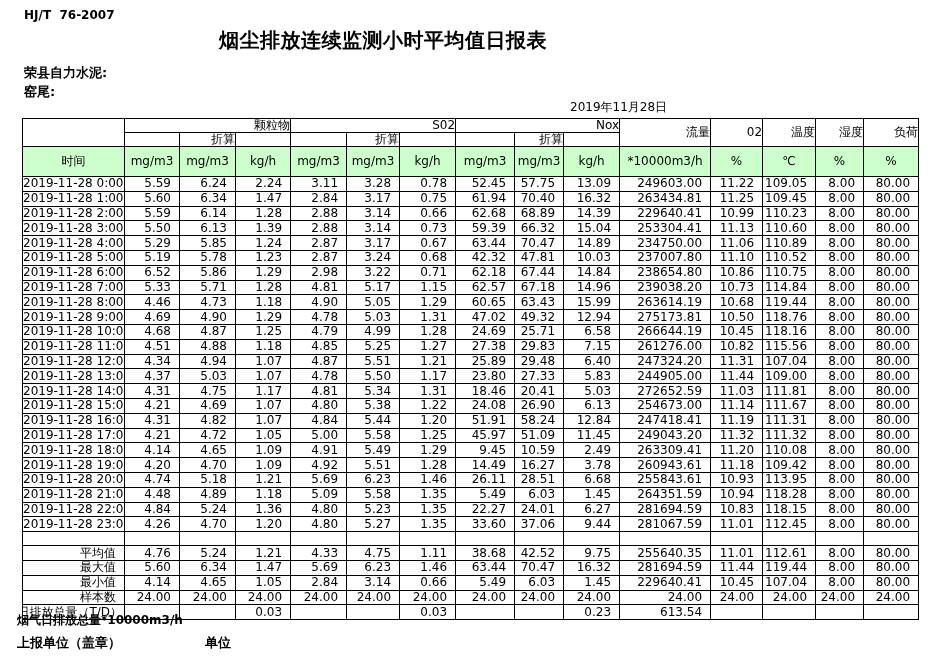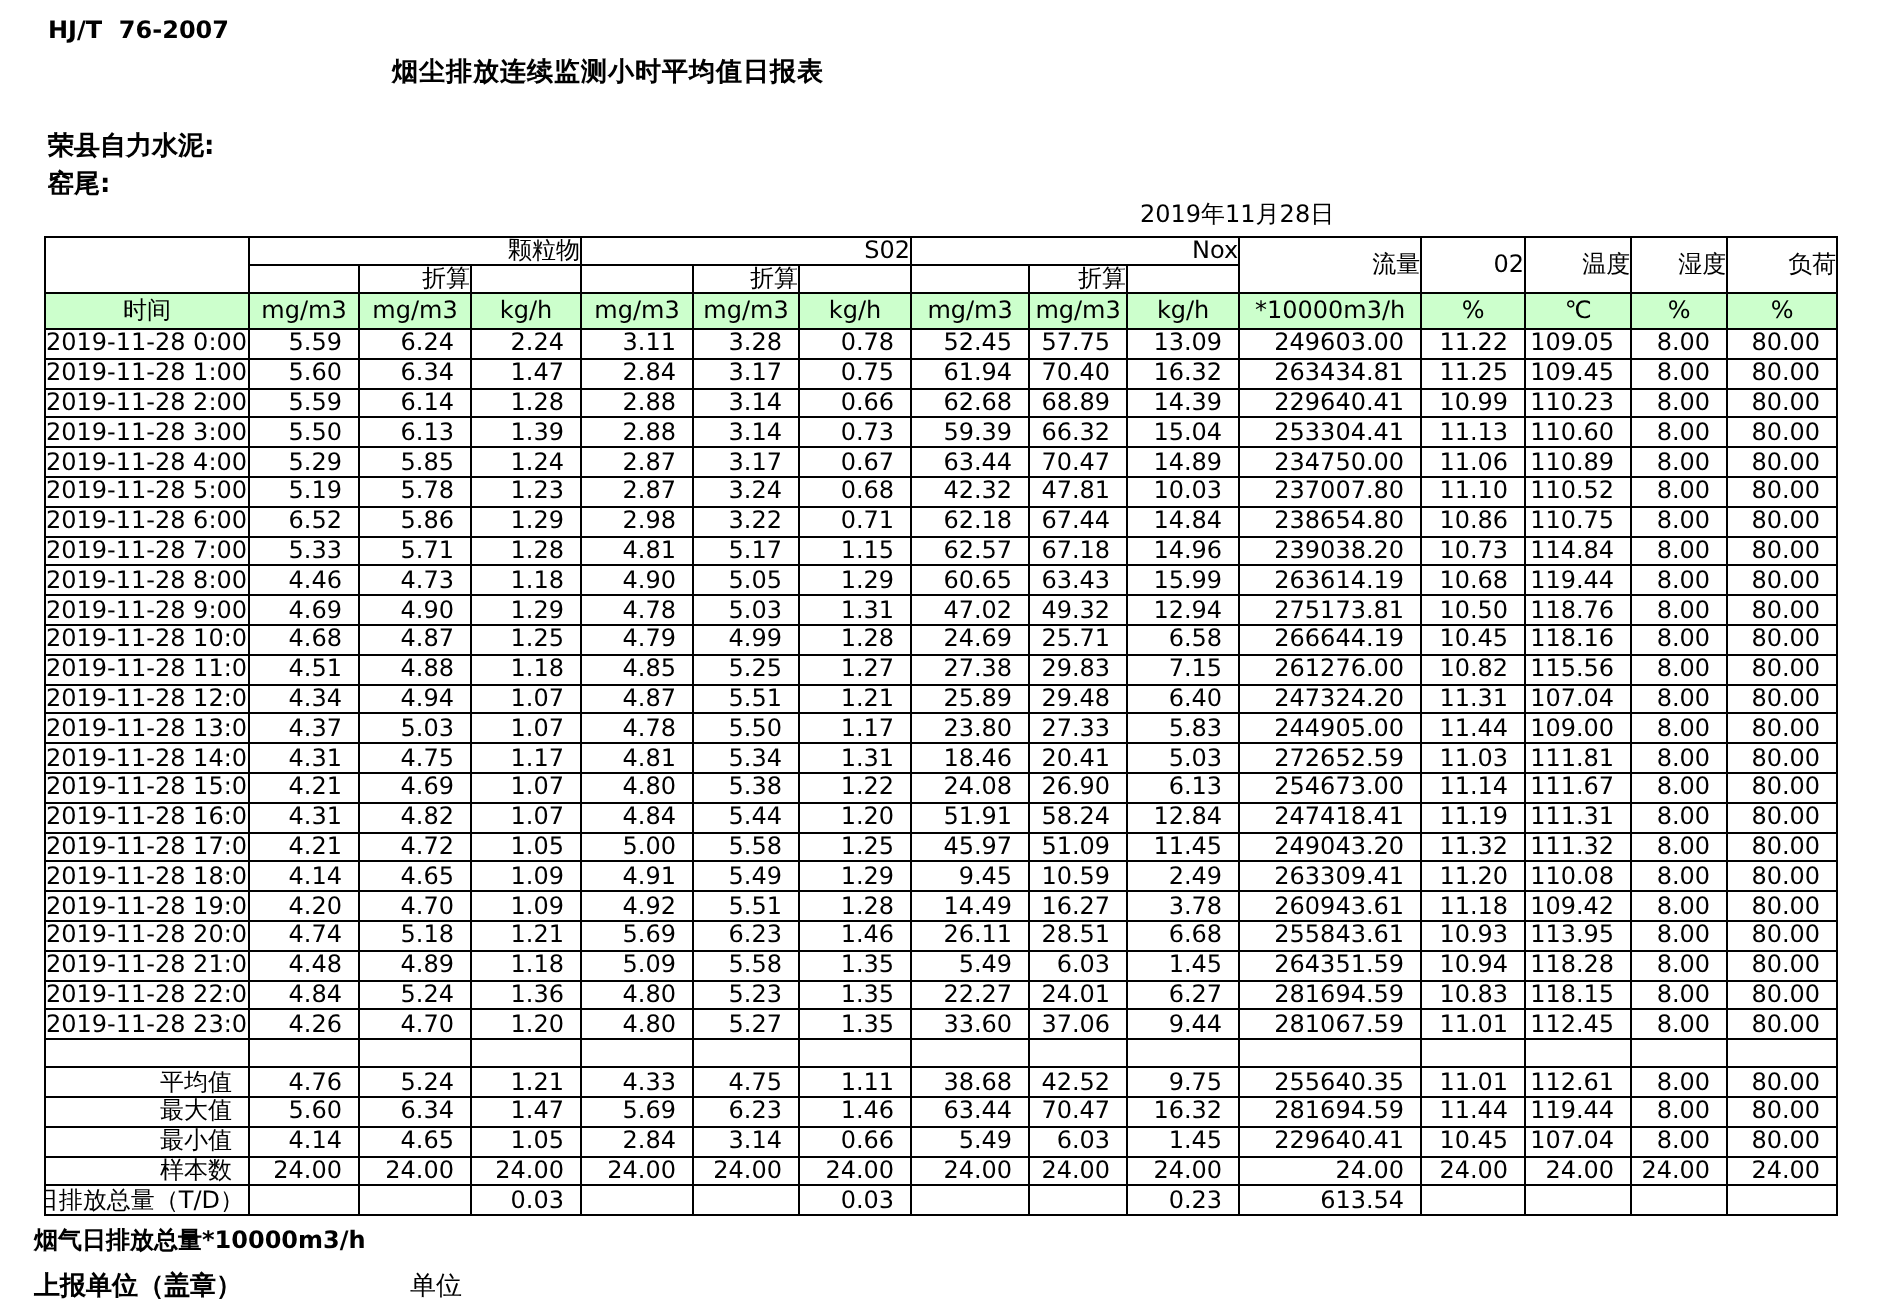--- a/index.html
+++ b/index.html
@@ -2,49 +2,49 @@
 <html><head>
 <meta charset="utf-8">
 <style>
   * { margin:0; padding:0; box-sizing:border-box; }
   html,body { background:#ffffff; }
   body {
     width:944px; height:658px; position:relative; overflow:hidden;
     font-family:"DejaVu Sans","Liberation Sans",sans-serif; color:#000;
   }
   .hj-label { position:absolute; left:24px; top:8px; font-size:12px; font-weight:bold; white-space:pre; }
-  .report-title { position:absolute; left:196px; top:27px; font-size:13px; font-weight:bold; letter-spacing:0.5px; }
+  .report-title { position:absolute; left:219px; top:27px; font-size:20px; font-weight:bold; letter-spacing:0.5px; }
   .company-name { position:absolute; left:24px; top:64px; font-size:13px; font-weight:bold; }
   .station-name { position:absolute; left:24px; top:83px; font-size:13px; font-weight:bold; }
   .report-date { position:absolute; left:570px; top:82px; font-size:12px;margin-top:17px; }
 
   table.report {
     position:absolute; left:22px; top:118px; width:896px;
     border-collapse:collapse; table-layout:fixed;
   }
   table.report td {
     border:1px solid #000; font-size:12px; line-height:13px;
     white-space:nowrap; overflow:hidden; height:14.8px;
     text-align:right; padding:0 8px 0 0; vertical-align:middle;
   }
   tr.grp-row td, tr.sub-row td { height:13px; text-align:right; padding:0; }
-  tr.unit-row td { height:18px; text-align:center; padding:0; background:#ccffcc; }
+  tr.unit-row td { height:30px; text-align:center; padding:0; background:#ccffcc; }
   td.time { padding-right:4px; }
   td.o2 { font-size:11px; vertical-align:bottom; padding-bottom:1px; }
   td.sum-label { text-align:right; padding-right:4px; }
   tr.blank-row td { height:14px; }
   tr.summary-row td { height:14.8px; }
   td.total-cell { position:relative; overflow:visible; }
   td.total-cell span.overflow-label {
     position:absolute; right:2px; bottom:-1px; white-space:nowrap;
     border-bottom:1px solid #000; line-height:14px; height:15px;
   }
   .footer-note { position:absolute; left:17px; top:612px; font-size:12px; font-weight:bold; }
   .footer-report-unit { position:absolute; left:17px; top:634px; font-size:13px; font-weight:bold; }
-  .footer-unit { position:absolute; left:205px; top:634px; font-size:13px; font-weight:normal;text-align:right; }
+  .footer-unit { position:absolute; left:205px; top:634px; font-size:13px; font-weight:bold;text-align:right; }
 </style>
 </head>
 <body>
 
 <div class="hj-label">HJ/T  76-2007</div>
 <div class="report-title">烟尘排放连续监测小时平均值日报表</div>
 <div class="company-name">荣县自力水泥:</div>
 <div class="station-name">窑尾:</div>
 <div class="report-date">2019年11月28日</div>
 

